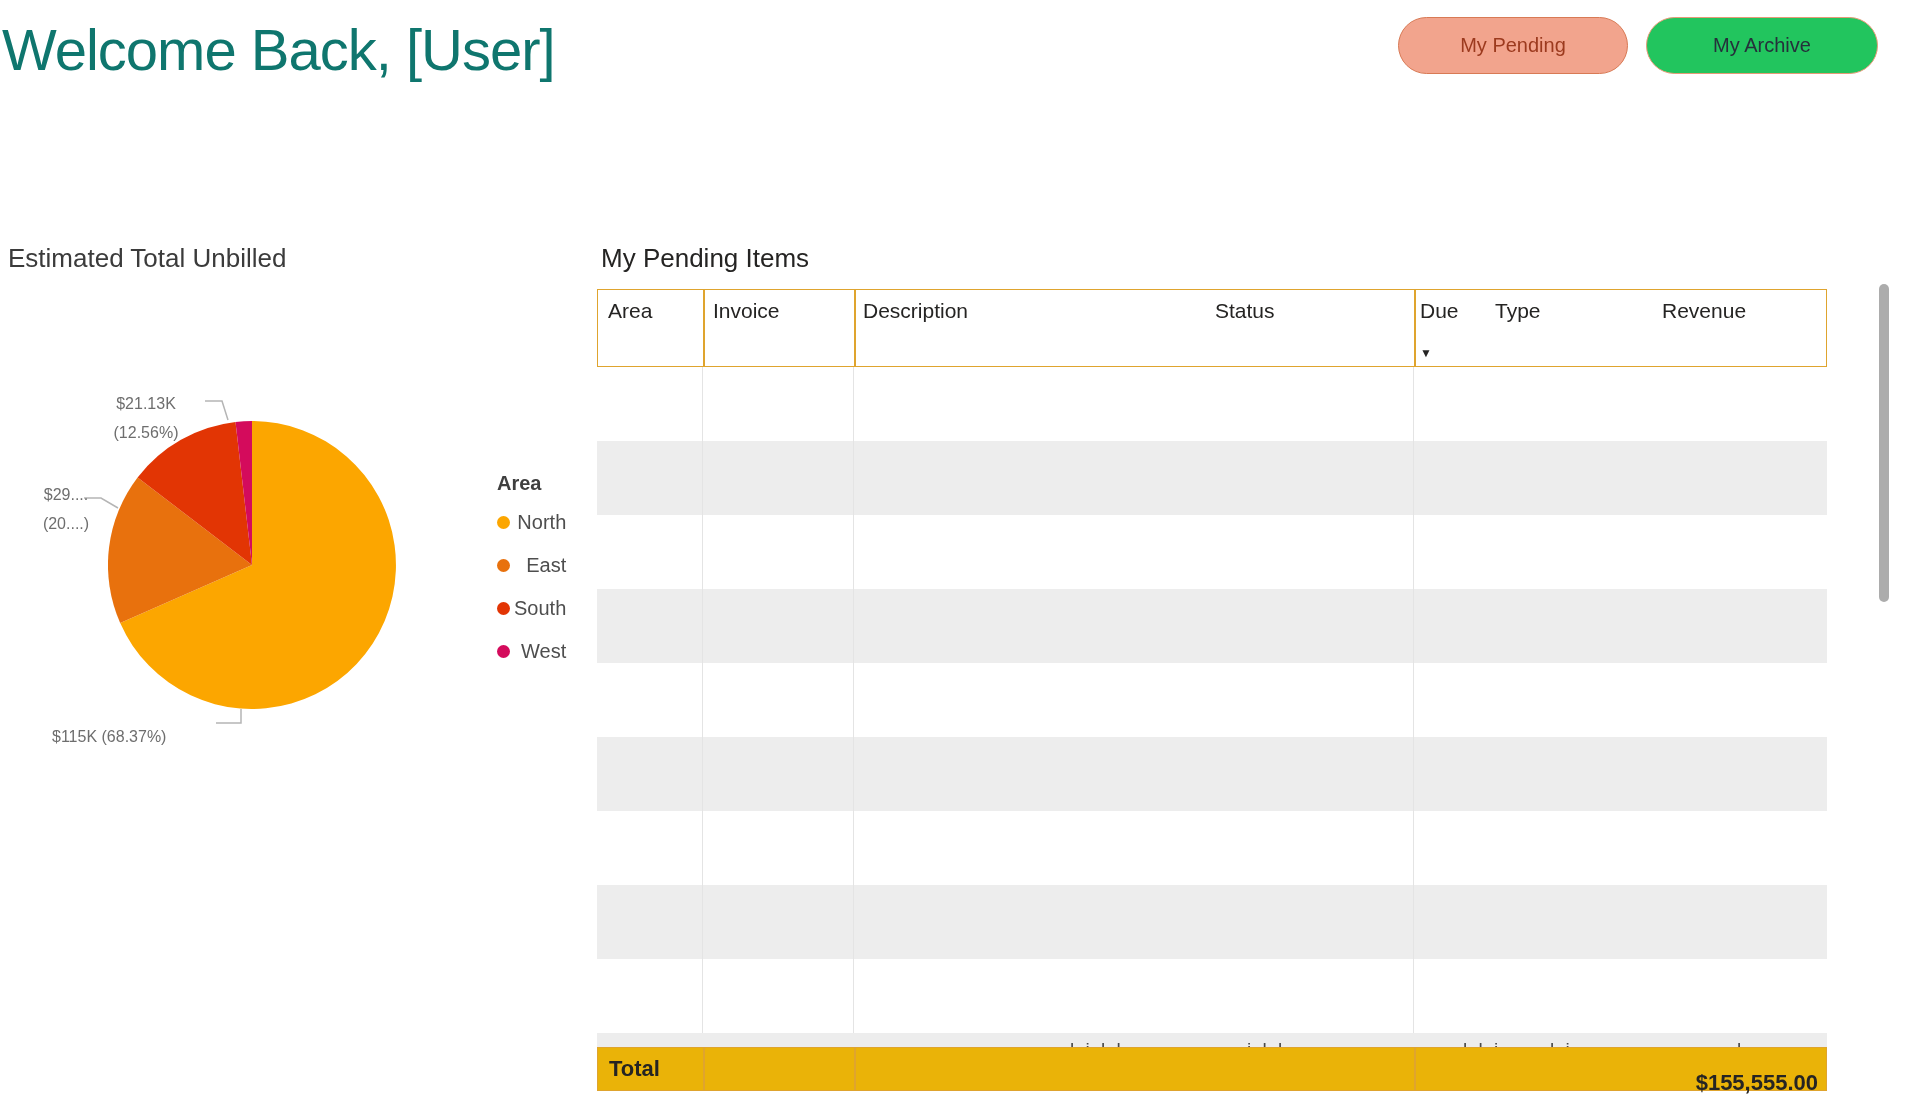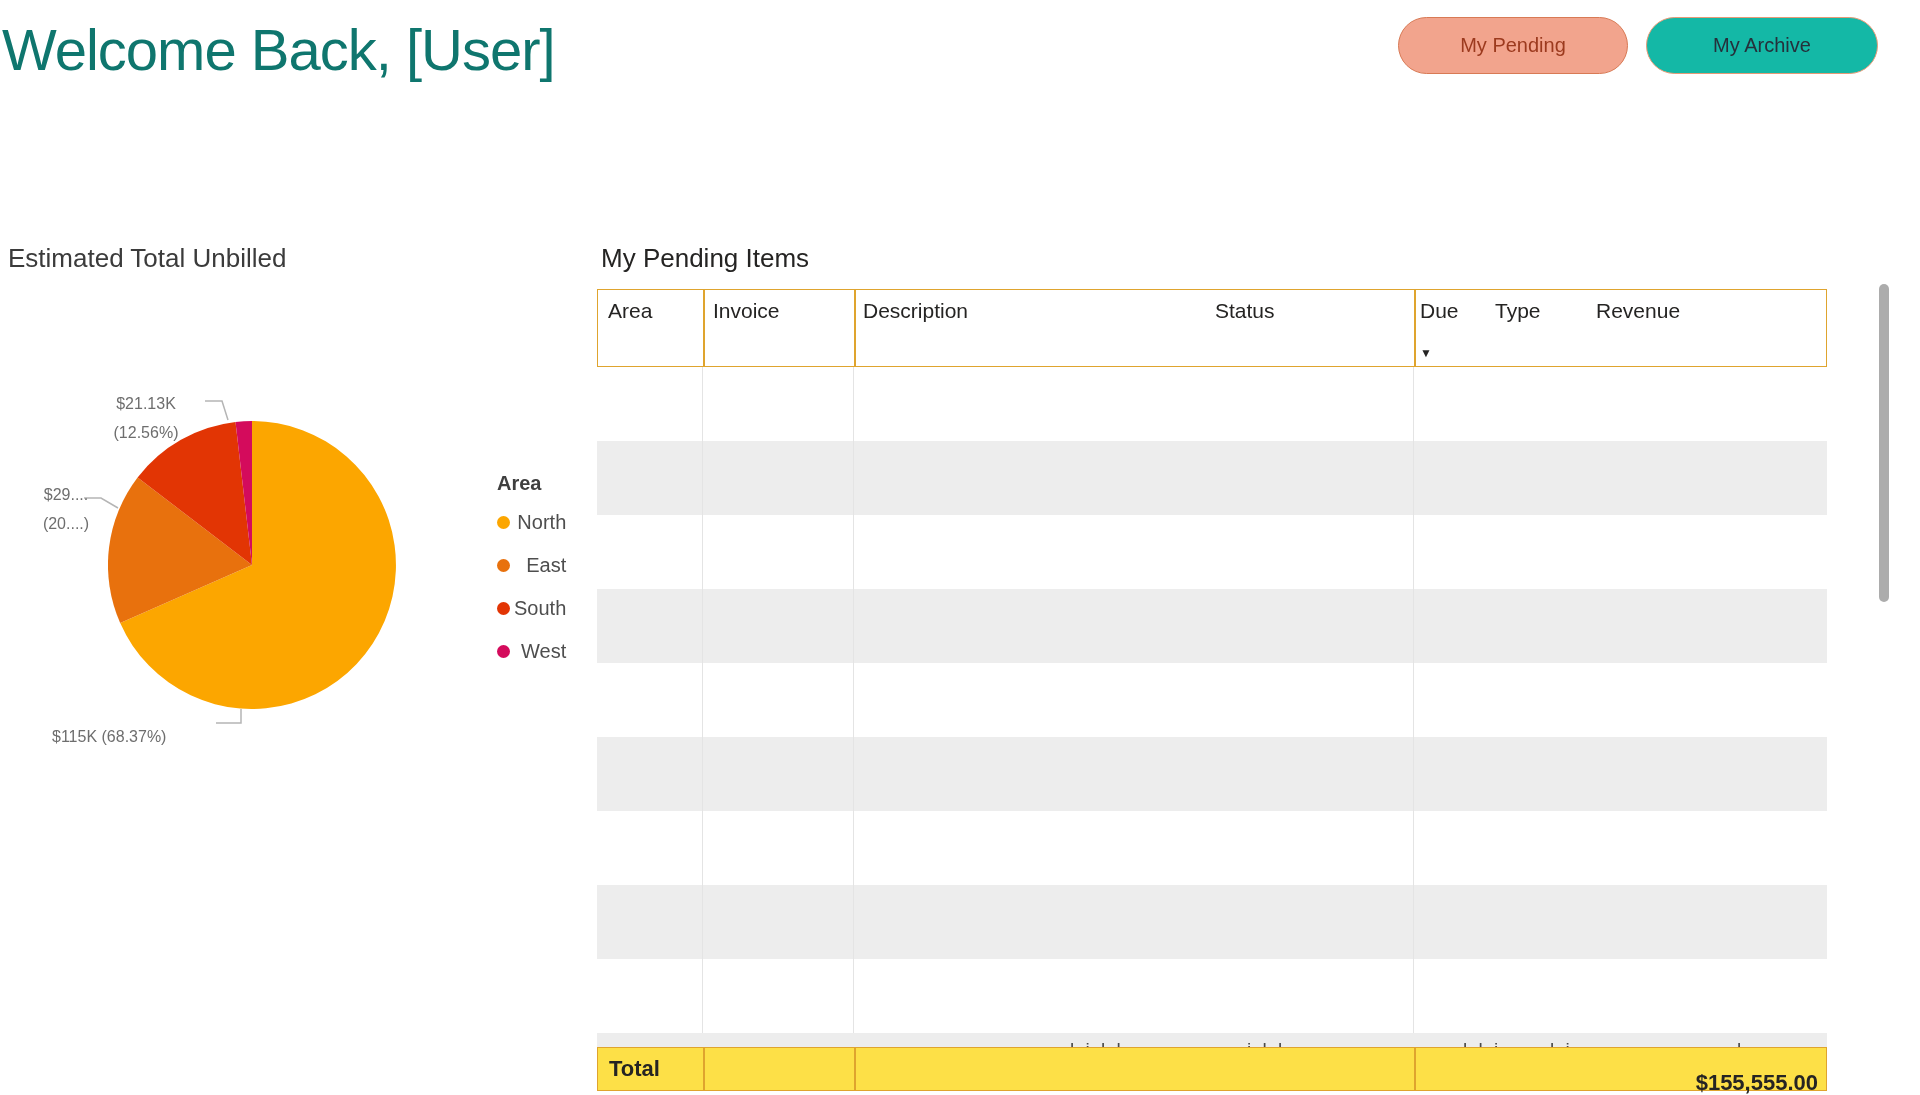--- a/index.html
+++ b/index.html
@@ -11,21 +11,21 @@
   .page-title{
     position:absolute;left:2px;top:16px;font-size:58px;font-weight:400;
     color:#0f766e;letter-spacing:-1px;
   }
   .pill-btn{
     position:absolute;top:17px;height:57px;border-radius:29px;
     display:flex;align-items:center;justify-content:center;
     font-size:20px;cursor:pointer;box-sizing:border-box;
   }
   .btn-pending{left:1398px;width:230px;background:#F2A48D;border:1.5px solid #D87A55;color:#9C3A1E;}
-  .btn-archive{left:1646px;width:232px;background:#14b8a6;border:1.5px solid #E59A77;color:#25303B;}
+  .btn-archive{left:1646px;width:232px;background:#22c55e;border:1.5px solid #E59A77;color:#25303B;}
   
   .section-title{position:absolute;font-size:26px;color:#3B3B3B;white-space:nowrap;}
   #pie-title{left:8px;top:243px;}
   #pie-svg{position:absolute;left:108px;top:421px;}
   #leader-svg{position:absolute;left:0;top:380px;pointer-events:none;}
   .pie-label{
     position:absolute;color:#6E6E6E;font-size:16px;line-height:29px;text-align:center;
     white-space:nowrap;
   }
   #label-south{left:86px;top:389px;width:120px;}
@@ -47,21 +47,21 @@
   .sort-icon{position:absolute;font-size:12px;color:#252423;}
   .body-row{position:absolute;left:597px;width:1230px;height:74px;}
   .row-alt{background:#EDEDED;}
   .vline{position:absolute;top:367px;height:680px;width:1px;background:#E4E4E4;}
   .clipped-strip{
     position:absolute;left:597px;top:1033px;width:1230px;height:14px;
     background:#EDEDED;overflow:hidden;
   }
   .frag{position:absolute;top:6px;font-size:19px;color:#4A4A4A;letter-spacing:3px;}
   .tbl-total{
-    top:1047px;height:44px;border:1.5px solid #DFA42E;background:#fde047;
+    top:1047px;height:44px;border:1.5px solid #DFA42E;background:#eab308;
   }
   .total-label{position:absolute;left:11px;top:8px;font-size:22px;font-weight:bold;color:#252423;}
   .total-value{position:absolute;right:8px;top:22px;font-size:22px;font-weight:bold;color:#252423;}
   
   .scroll-thumb{
     position:absolute;left:1879px;top:284px;width:10px;height:318px;
     background:#ACACAC;border-radius:5px;cursor:pointer;
   }
 </style>
 </head>
@@ -127,21 +127,21 @@
 <div class="tbl tbl-header">
   <div class="hsep" style="left:105px"></div>
   <div class="hsep" style="left:256px"></div>
   <div class="hsep" style="left:816px"></div>
   <span class="hlabel" style="left:10px">Area</span>
   <span class="hlabel" style="left:115px">Invoice</span>
   <span class="hlabel" style="left:265px">Description</span>
   <span class="hlabel" style="left:617px">Status</span>
   <span class="hlabel" style="left:822px">Due</span>
   <span class="hlabel" style="left:897px">Type</span>
-  <span class="hlabel" style="left:998px">Revenue</span>
+  <span class="hlabel" style="left:1064px">Revenue</span>
   <span class="sort-icon" style="left:822px;top:56px">▼</span>
 </div>
 
 <div class="body-row" style="top:367px"></div>
 <div class="body-row row-alt" style="top:441px"></div>
 <div class="body-row" style="top:515px"></div>
 <div class="body-row row-alt" style="top:589px"></div>
 <div class="body-row" style="top:663px"></div>
 <div class="body-row row-alt" style="top:737px"></div>
 <div class="body-row" style="top:811px"></div>

